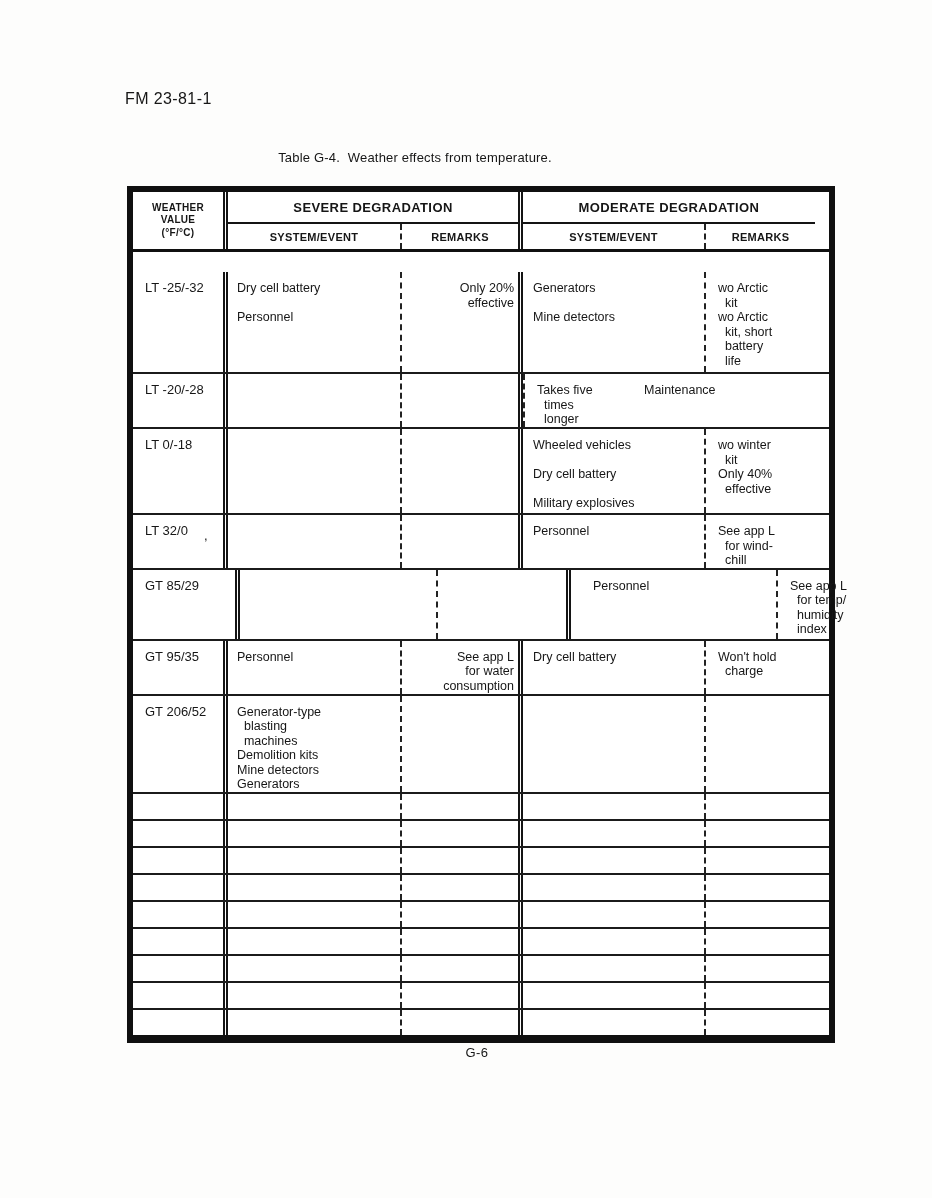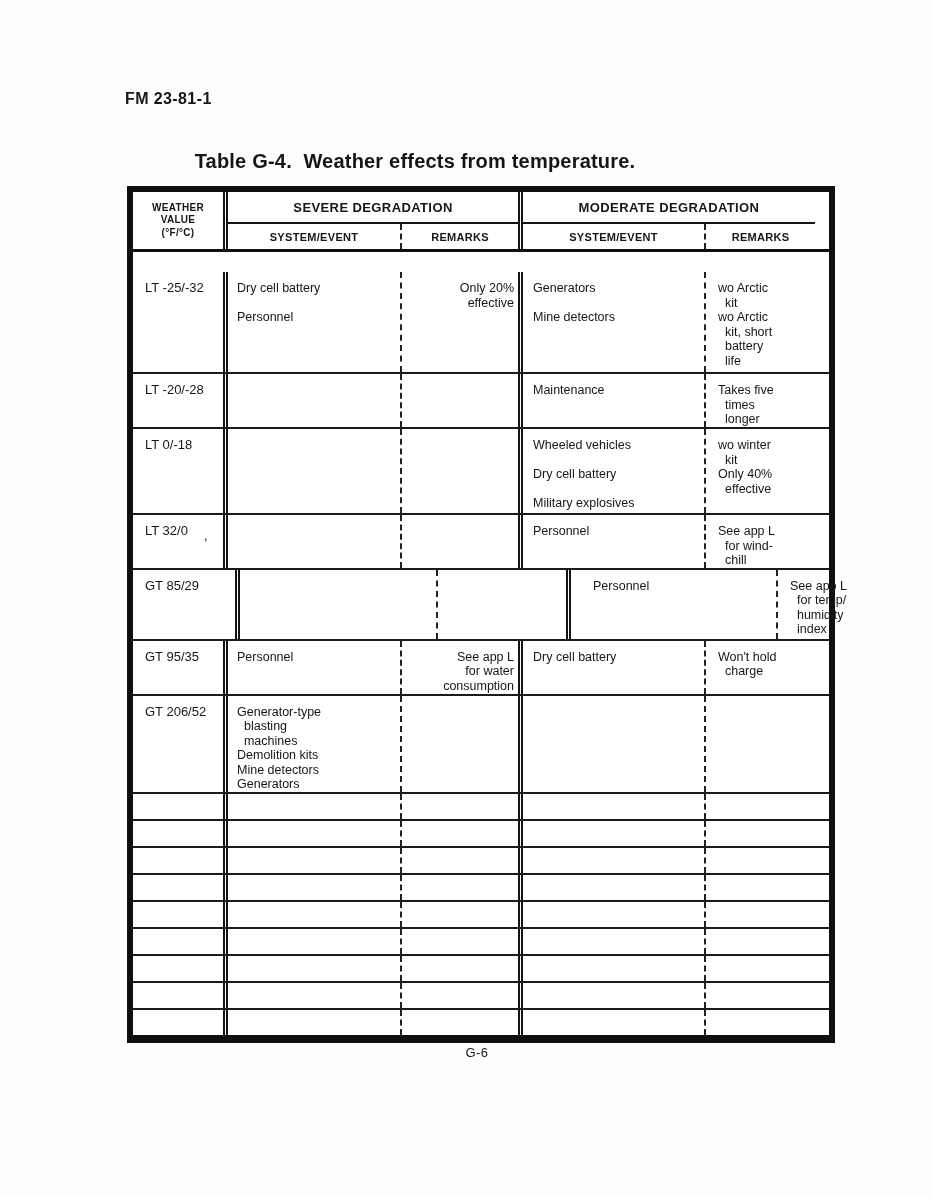--- a/index.html
+++ b/index.html
@@ -4,26 +4,26 @@
 <style>
   html,body{margin:0;padding:0;}
   body{
     width:932px;height:1198px;position:relative;
     background:#fdfdfc;color:#161616;
     font-family:"Liberation Sans", sans-serif;
     overflow:hidden;
   }
   .doc-number{
     position:absolute;left:125px;top:90px;
-    font-size:16px;letter-spacing:.4px;font-weight:bold;
+    font-size:16px;letter-spacing:.4px;
   }
   .table-title{
     position:absolute;left:0;top:150px;width:804px;
     text-align:center;padding-left:26px;box-sizing:border-box;
-    font-size:20px;font-weight:bold;letter-spacing:.2px;
+    font-size:13px;font-weight:normal;letter-spacing:.2px;
     white-space:pre;
   }
   .page-footer{
     position:absolute;left:0;top:1045px;width:932px;
     text-align:center;padding-left:22px;box-sizing:border-box;
     font-size:13px;letter-spacing:.5px;
   }
   .gtable{
     position:absolute;left:127px;top:186px;
     width:708px;box-sizing:border-box;
@@ -143,27 +143,27 @@
           <span class="txt">LT -20/-28</span>
         </div>
     <div class="dbl"></div>
     <div class="c cell col-sevsys">
           <span class="txt"></span>
         </div>
     <div class="c cell col-sevrem dashL">
           <span class="txt"></span>
         </div>
     <div class="dbl"></div>
-    <div class="c cell col-modsys">
-          <span class="txt">Maintenance</span>
-        </div>
     <div class="c cell col-modrem dashL">
           <span class="txt">Takes five
   times
   longer</span>
+        </div>
+    <div class="c cell col-modsys">
+          <span class="txt">Maintenance</span>
         </div>
   </div>
       <div class="trow" style="min-height: 86px;">
     <div class="c cell col-weather">
           <span class="txt">LT 0/-18</span>
         </div>
     <div class="dbl"></div>
     <div class="c cell col-sevsys">
           <span class="txt"></span>
         </div>

